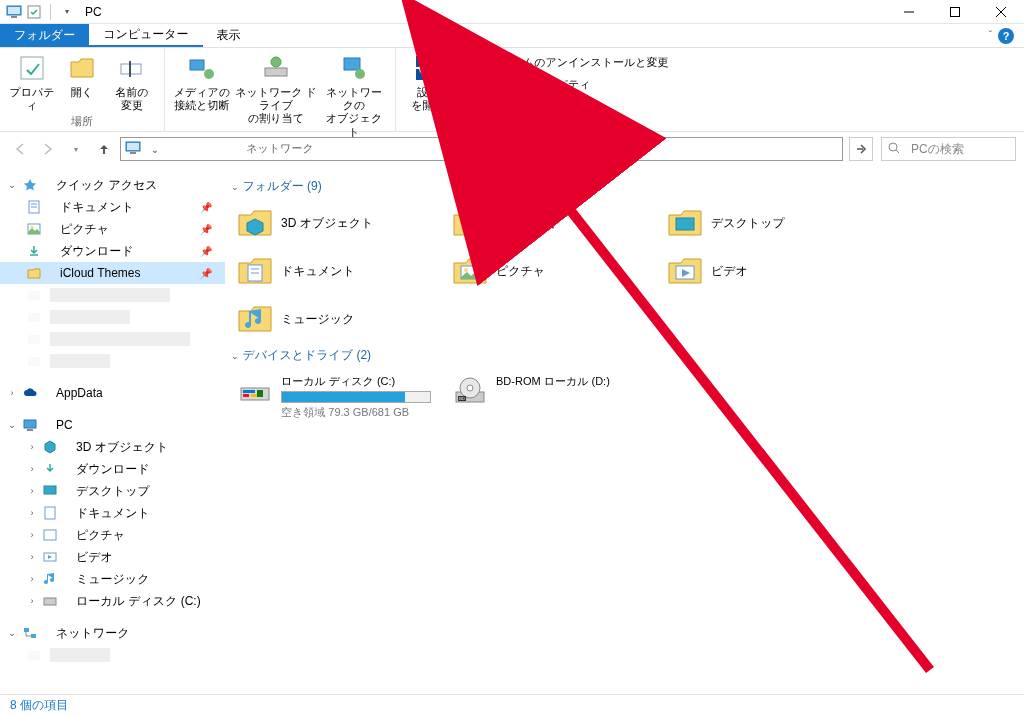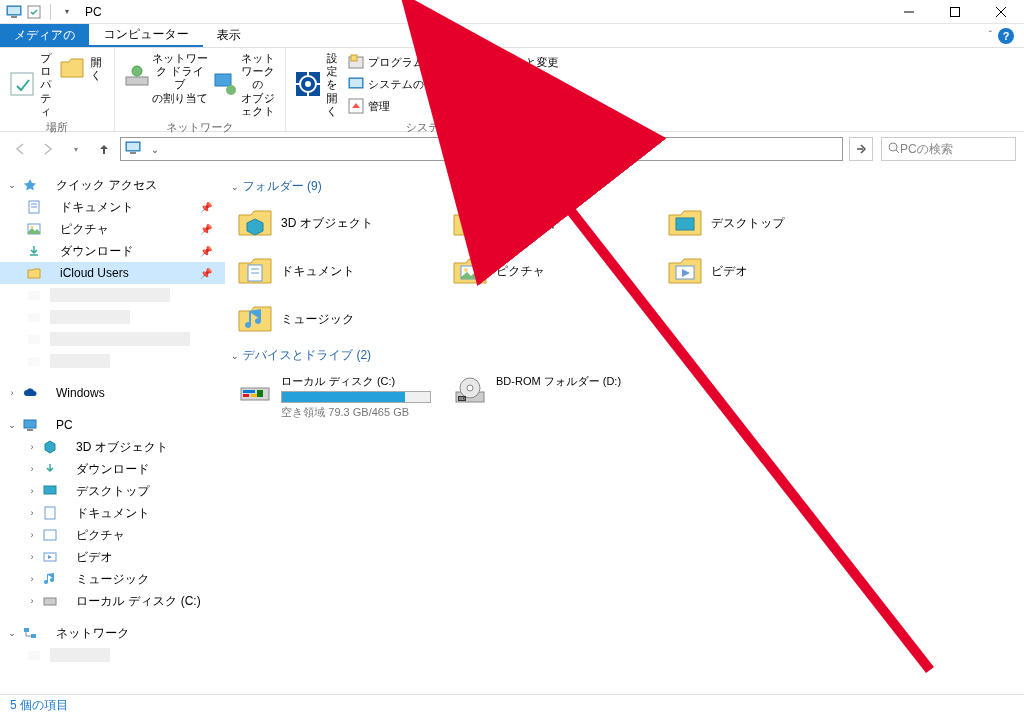--- a/index.html
+++ b/index.html
@@ -19,36 +19,36 @@
 .ribbon-tab { padding: 0 14px; display: flex; align-items: center; font-size: 12px; cursor: default; }
 .ribbon-tab.file { background: #1979ca; color: #fff; }
 .ribbon-tab.active { border-bottom: 2px solid #1979ca; }
 .ribbon-right { margin-left: auto; display: flex; align-items: center; padding-right: 10px; gap: 6px; }
 .help-icon { width: 16px; height: 16px; border-radius: 50%; background: #1979ca; color: #fff; display: flex; align-items: center; justify-content: center; font-size: 11px; font-weight: bold; }
 
 
 .ribbon { height: 84px; background: #fff; border-bottom: 1px solid #e1e1e1; display: flex; }
 .ribbon-group { display: flex; flex-direction: column; align-items: center; border-right: 1px solid #e5e5e5; padding: 2px 8px 0; }
 .ribbon-group-items { display: flex; gap: 2px; flex: 1; align-items: flex-start; }
-.ribbon-btn-large { width: 48px; display: flex; flex-direction: row; align-items: center; padding-top: 2px; font-size: 11px; text-align: center; line-height: 1.2; }
+.ribbon-btn-large { width: 48px; display: flex; flex-direction: column; align-items: center; padding-top: 2px; font-size: 11px; text-align: center; line-height: 1.2; }
 .ribbon-btn-large .icon32 { width: 32px; height: 32px; margin-bottom: 2px; display: flex; align-items: center; justify-content: center; }
 .ribbon-group-label { font-size: 11px; color: #666; padding: 2px 0 3px; }
 .ribbon-list { display: flex; flex-direction: column; gap: 2px; padding-top: 2px; font-size: 11px; }
 .ribbon-list-item { display: flex; align-items: center; gap: 4px; height: 20px; padding: 0 4px; }
 .ribbon-list-item .icon16 { width: 16px; height: 16px; }
 
 
 .addressbar-row { height: 34px; display: flex; align-items: center; padding: 4px 8px; gap: 4px; }
 .nav-btn { width: 24px; height: 24px; display: flex; align-items: center; justify-content: center; color: #555; }
 .nav-btn.disabled { color: #bbb; }
 .address-box { flex: 1; height: 24px; border: 1px solid #999; display: flex; align-items: center; padding: 0 4px; gap: 4px; position: relative; }
 .address-input { flex: 1; border: none; outline: none; font-size: 12px; background: transparent; }
 .addr-dropdown { width: 20px; text-align: center; color: #555; font-size: 10px; }
 .addr-refresh { width: 24px; height: 24px; border: 1px solid #ccc; display: flex; align-items: center; justify-content: center; margin-left: 2px; }
-.search-box { width: 135px; height: 24px; border: 1px solid #ccc; display: flex; align-items: center; padding: 0 6px; color: #888; gap: 0; margin-left: 4px; }
+.search-box { width: 135px; height: 24px; border: 1px solid #ccc; display: flex; align-items: center; padding: 0 6px; color: #888; gap: 11px; margin-left: 4px; }
 
 
 .main { display: flex; height: calc(716px - 24px - 24px - 84px - 34px - 22px); }
 
 
 .navpane { width: 225px; border-right: 0; overflow: hidden; padding: 8px 0; }
 .nav-item { display: flex; align-items: center; height: 22px; padding-left: 6px; gap: 4px; cursor: default; }
 .nav-item.indent1 { padding-left: 26px; }
 .nav-item.selected { background: #cce8ff; }
 .nav-expand { width: 12px; text-align: center; color: #555; font-size: 9px; }
@@ -118,21 +118,21 @@
     <div class="titlebar-btn">
         <svg width="10" height="10">
           <line x1="0" y1="0" x2="10" y2="10" stroke="#000"></line>
           <line x1="10" y1="0" x2="0" y2="10" stroke="#000"></line>
         </svg>
       </div>
   </div>
 </div>
 
 <div class="ribbon-tabs">
-  <div class="ribbon-tab file">メディアの</div>
+  <div class="ribbon-tab file">フォルダー</div>
   <div class="ribbon-tab active">コンピューター</div>
   <div class="ribbon-tab">表示</div>
   <div class="ribbon-right">
     <span style="font-size:10px;color:#555;">ˇ</span>
     <span class="help-icon">?</span>
   </div>
 </div>
 
 <div class="ribbon">
   <div class="ribbon-group">
@@ -147,26 +147,46 @@
         <span>プロパティ</span>
       </div>
       <div class="ribbon-btn-large">
         <span class="icon32">
             <svg width="28" height="28" viewBox="0 0 28 28">
               <path d="M3 8h8l2-3h12v18H3z" class="folder-yellow" stroke="#c9a030"></path>
             </svg>
           </span>
         <span>開く</span>
       </div>
+      <div class="ribbon-btn-large">
+        <span class="icon32">
+            <svg width="28" height="28" viewBox="0 0 28 28">
+              <rect x="3" y="10" width="20" height="10" fill="#fff" stroke="#89c"></rect>
+              <rect x="11" y="7" width="2" height="16" fill="#456"></rect>
+            </svg>
+          </span>
+        <span style="white-space:pre-line;">名前の
+変更</span>
+      </div>
     </div>
     <div class="ribbon-group-label">場所</div>
   </div>
 
   <div class="ribbon-group">
     <div class="ribbon-group-items">
+      <div class="ribbon-btn-large" style="width:58px;">
+        <span class="icon32">
+            <svg width="28" height="28" viewBox="0 0 28 28">
+              <rect x="2" y="6" width="14" height="10" fill="#4aa3df" stroke="#2a7ab0"></rect>
+              <circle cx="21" cy="20" r="5" fill="#7b7"></circle>
+            </svg>
+          </span>
+        <span style="white-space:pre-line;">メディアの
+接続と切断</span>
+      </div>
       <div class="ribbon-btn-large" style="width:86px;">
         <span class="icon32">
             <svg width="28" height="28" viewBox="0 0 28 28">
               <rect x="3" y="14" width="22" height="8" fill="#ccc" stroke="#888"></rect>
               <circle cx="14" cy="8" r="5" fill="#7b7" stroke="#4a4"></circle>
             </svg>
           </span>
         <span style="white-space:pre-line;">ネットワーク ドライブ
 の割り当て</span>
       </div>
@@ -314,21 +334,21 @@
         </span>
       <span class="nav-label">ダウンロード</span>
       <span class="nav-pin">📌</span>
     </div>
     <div class="nav-item indent1 selected">
       <span class="nav-icon">
           <svg width="14" height="14">
             <path d="M1 4h5l1-1h6v9H1z" class="folder-yellow" stroke="#c9a030"></path>
           </svg>
         </span>
-      <span class="nav-label">iCloud Users</span>
+      <span class="nav-label">iCloud Themes</span>
       <span class="nav-pin">📌</span>
     </div>
     <div class="nav-item indent1">
       <span class="nav-icon" style="opacity:.3">
           <svg width="14" height="14">
             <rect x="1" y="3" width="12" height="9" fill="#eee"></rect>
           </svg>
         </span>
       <span class="nav-redacted"></span>
     </div>
@@ -358,21 +378,21 @@
     </div>
 
     <div class="nav-spacer"></div>
     <div class="nav-item">
       <span class="nav-expand">›</span>
       <span class="nav-icon">
           <svg width="14" height="14">
             <path d="M4 10a3 3 0 010-6 4 4 0 017 1 2.5 2.5 0 010 5z" fill="#0b4f9c"></path>
           </svg>
         </span>
-      <span class="nav-label">Windows</span>
+      <span class="nav-label">AppData</span>
     </div>
 
     <div class="nav-spacer"></div>
     <div class="nav-item">
       <span class="nav-expand">⌄</span>
       <span class="nav-icon">
           <svg width="14" height="14">
             <rect x="1" y="2" width="12" height="8" fill="#4aa3df" stroke="#2a7ab0"></rect>
             <rect x="4" y="11" width="6" height="2" fill="#888"></rect>
           </svg>
@@ -564,44 +584,44 @@
               <rect x="6" y="20" width="6" height="3" fill="#e81123"></rect>
               <rect x="14" y="20" width="6" height="3" fill="#ffb900"></rect>
               <rect x="20" y="16" width="6" height="7" fill="#107c10"></rect>
             </svg>
           </span>
           <div class="drive-info">
             <span>ローカル ディスク (C:)</span>
             <div class="drive-bar">
               <div class="drive-bar-fill" style="width:83%"></div>
             </div>
-            <span class="drive-free">空き領域 79.3 GB/465 GB</span>
+            <span class="drive-free">空き領域 79.3 GB/681 GB</span>
           </div>
         </div>
         <div class="drive-item">
           <span class="drive-icon">
             <svg width="36" height="36" viewBox="0 0 36 36">
               <rect x="4" y="18" width="28" height="10" fill="#ccc" stroke="#888"></rect>
               <circle cx="18" cy="14" r="10" fill="#e8e8e8" stroke="#888"></circle>
               <circle cx="18" cy="14" r="3" fill="#fff" stroke="#888"></circle>
               <rect x="6" y="22" width="8" height="5" fill="#333"></rect>
               <text x="10" y="26" font-size="4" fill="#fff" text-anchor="middle">BD</text>
             </svg>
           </span>
           <div class="drive-info">
-            <span>BD-ROM フォルダー (D:)</span>
+            <span>BD-ROM ローカル (D:)</span>
           </div>
         </div>
       </div>
     <div style="flex:1"></div>
   </div>
 </div>
 
 <div class="statusbar">
-  <span>5 個の項目</span>
+  <span>8 個の項目</span>
 </div>
 
 <svg class="arrow-annotation" width="1024" height="716" style="left:0;top:0;">
   <defs>
       <marker id="ah" markerWidth="28" markerHeight="24" refX="6" refY="12" orient="auto">
         <path d="M0 0L28 12L0 24z" fill="#e4002b"></path>
       </marker>
     </defs>
   <line x1="930" y1="670" x2="535" y2="165" stroke="#e4002b" stroke-width="10" marker-end="url(#ah)"></line>
 </svg>

